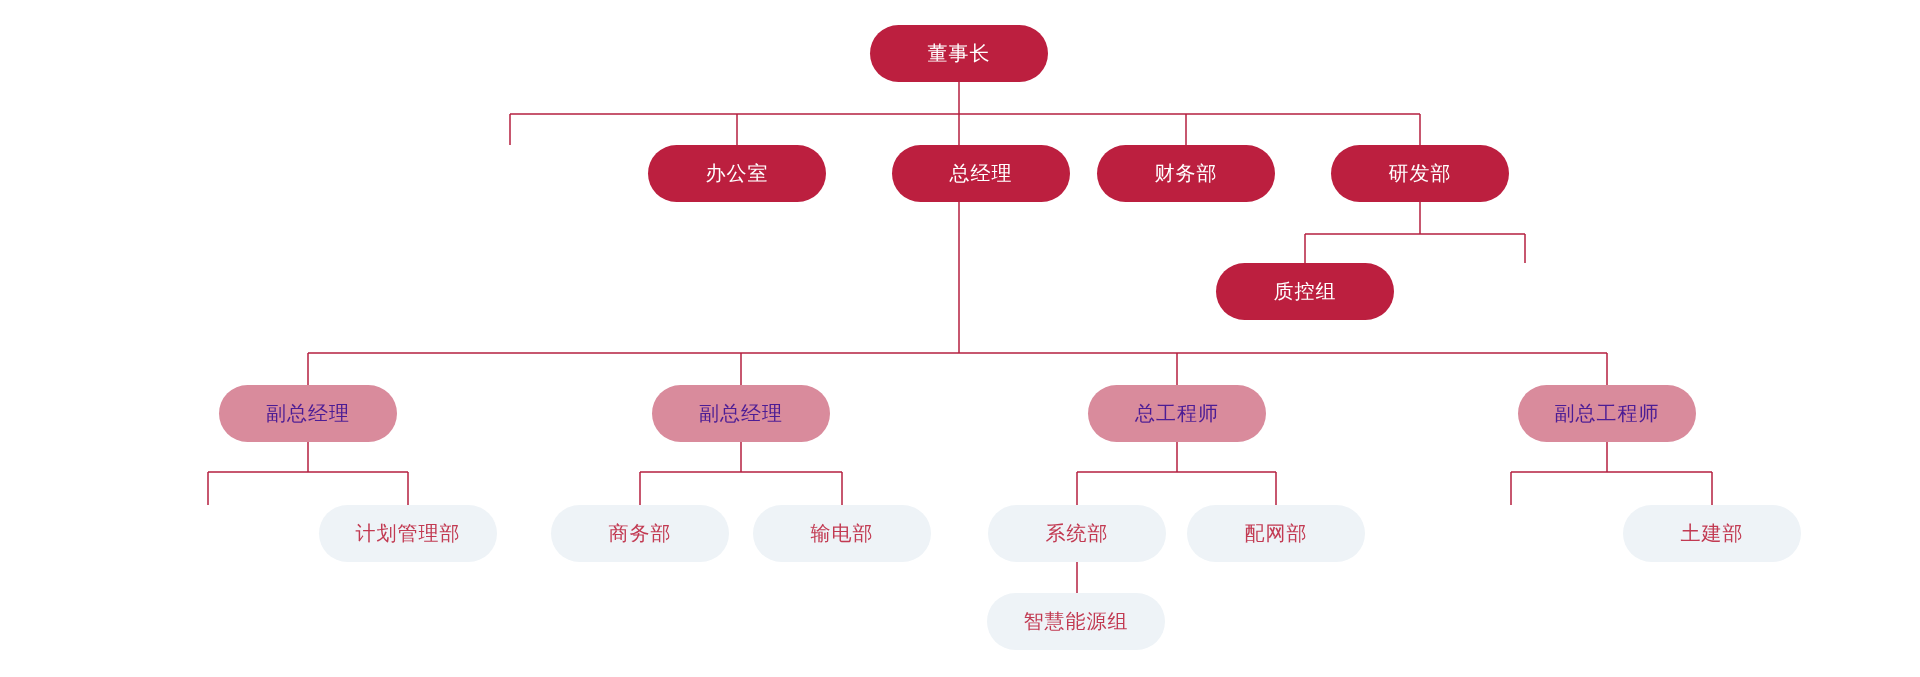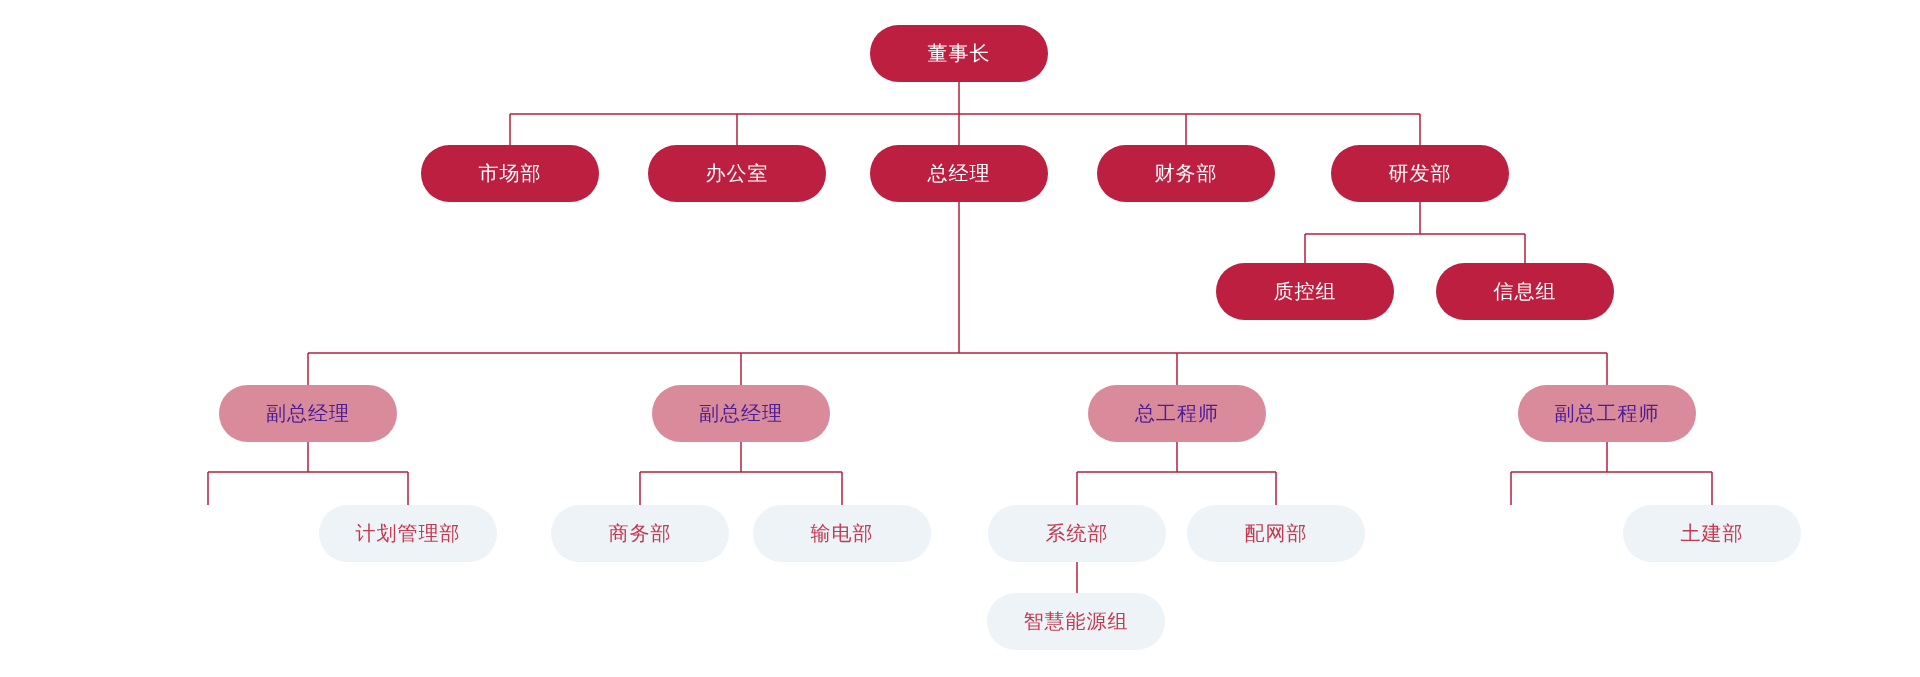--- a/index.html
+++ b/index.html
@@ -57,28 +57,26 @@
   <svg class="connectors" viewBox="0 0 1920 677" xmlns="http://www.w3.org/2000/svg">
     <path d="M959 82 V114 M510 114 H1420 M510 114 V145 M737 114 V145 M959 114 V145 M1186 114 V145 M1420 114 V145"></path>
     <path d="M1420 202 V234 M1305 234 H1525 M1305 234 V263 M1525 234 V263"></path>
     <path d="M959 202 V353 M308 353 H1607 M308 353 V385 M741 353 V385 M1177 353 V385 M1607 353 V385"></path>
     <path d="M308 442 V472 M208 472 H408 M208 472 V505 M408 472 V505 M741 442 V472 M640 472 H842 M640 472 V505 M842 472 V505 M1177 442 V472 M1077 472 H1276 M1077 472 V505 M1276 472 V505 M1607 442 V472 M1511 472 H1712 M1511 472 V505 M1712 472 V505"></path>
     <path d="M1077 562 V593"></path>
   </svg>
 
   <div class="node tier-primary" style="left:870px; top:25px">董事长</div>
 
-  <div class="node tier-primary" style="left:421px; top:145px">市场部</div>
   <div class="node tier-primary" style="left:648px; top:145px">办公室</div>
-  <div class="node tier-primary" style="left:870px; top:145px">总经理</div>
+  <div class="node tier-primary" style="left:892px; top:145px">总经理</div>
   <div class="node tier-primary" style="left:1097px; top:145px">财务部</div>
   <div class="node tier-primary" style="left:1331px; top:145px">研发部</div>
 
   <div class="node tier-primary" style="left:1216px; top:263px">质控组</div>
-  <div class="node tier-primary" style="left:1436px; top:263px">信息组</div>
 
   <div class="node tier-secondary" style="left:219px; top:385px">副总经理</div>
   <div class="node tier-secondary" style="left:652px; top:385px">副总经理</div>
   <div class="node tier-secondary" style="left:1088px; top:385px">总工程师</div>
   <div class="node tier-secondary" style="left:1518px; top:385px">副总工程师</div>
 
   <div class="node tier-light" style="left:319px; top:505px">计划管理部</div>
   <div class="node tier-light" style="left:551px; top:505px">商务部</div>
   <div class="node tier-light" style="left:753px; top:505px">输电部</div>
   <div class="node tier-light" style="left:988px; top:505px">系统部</div>

